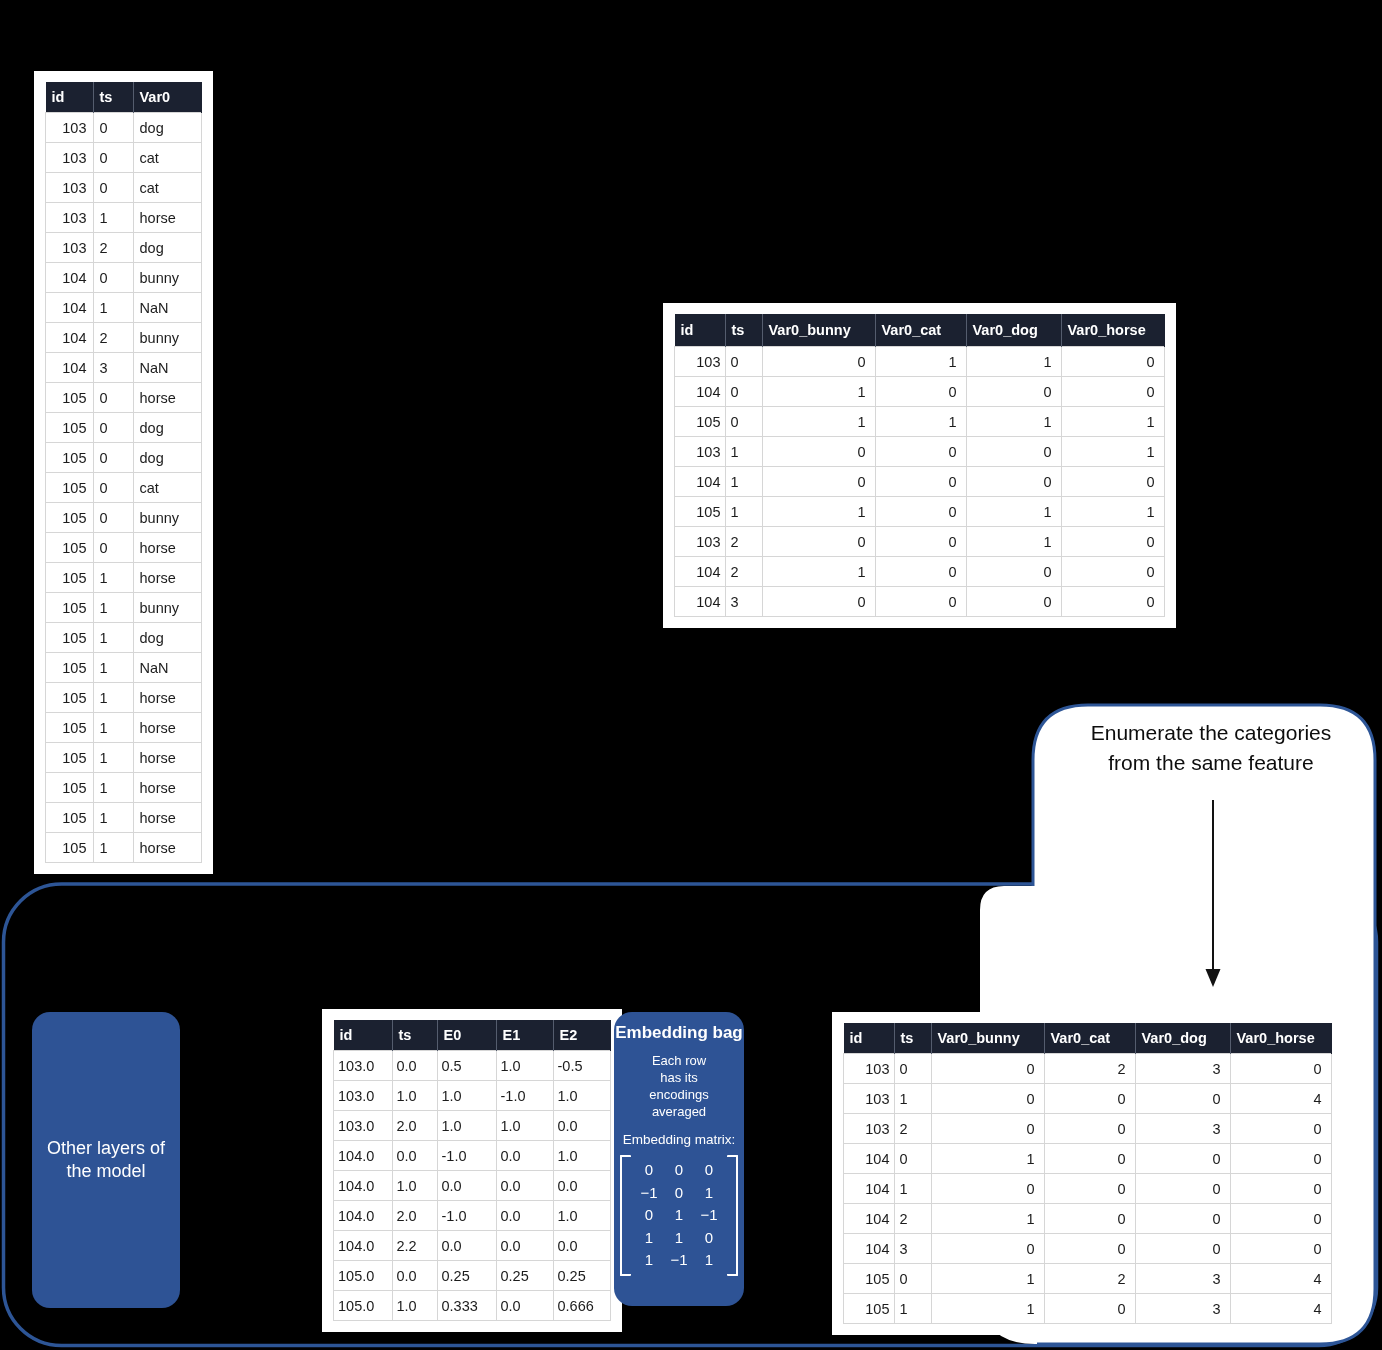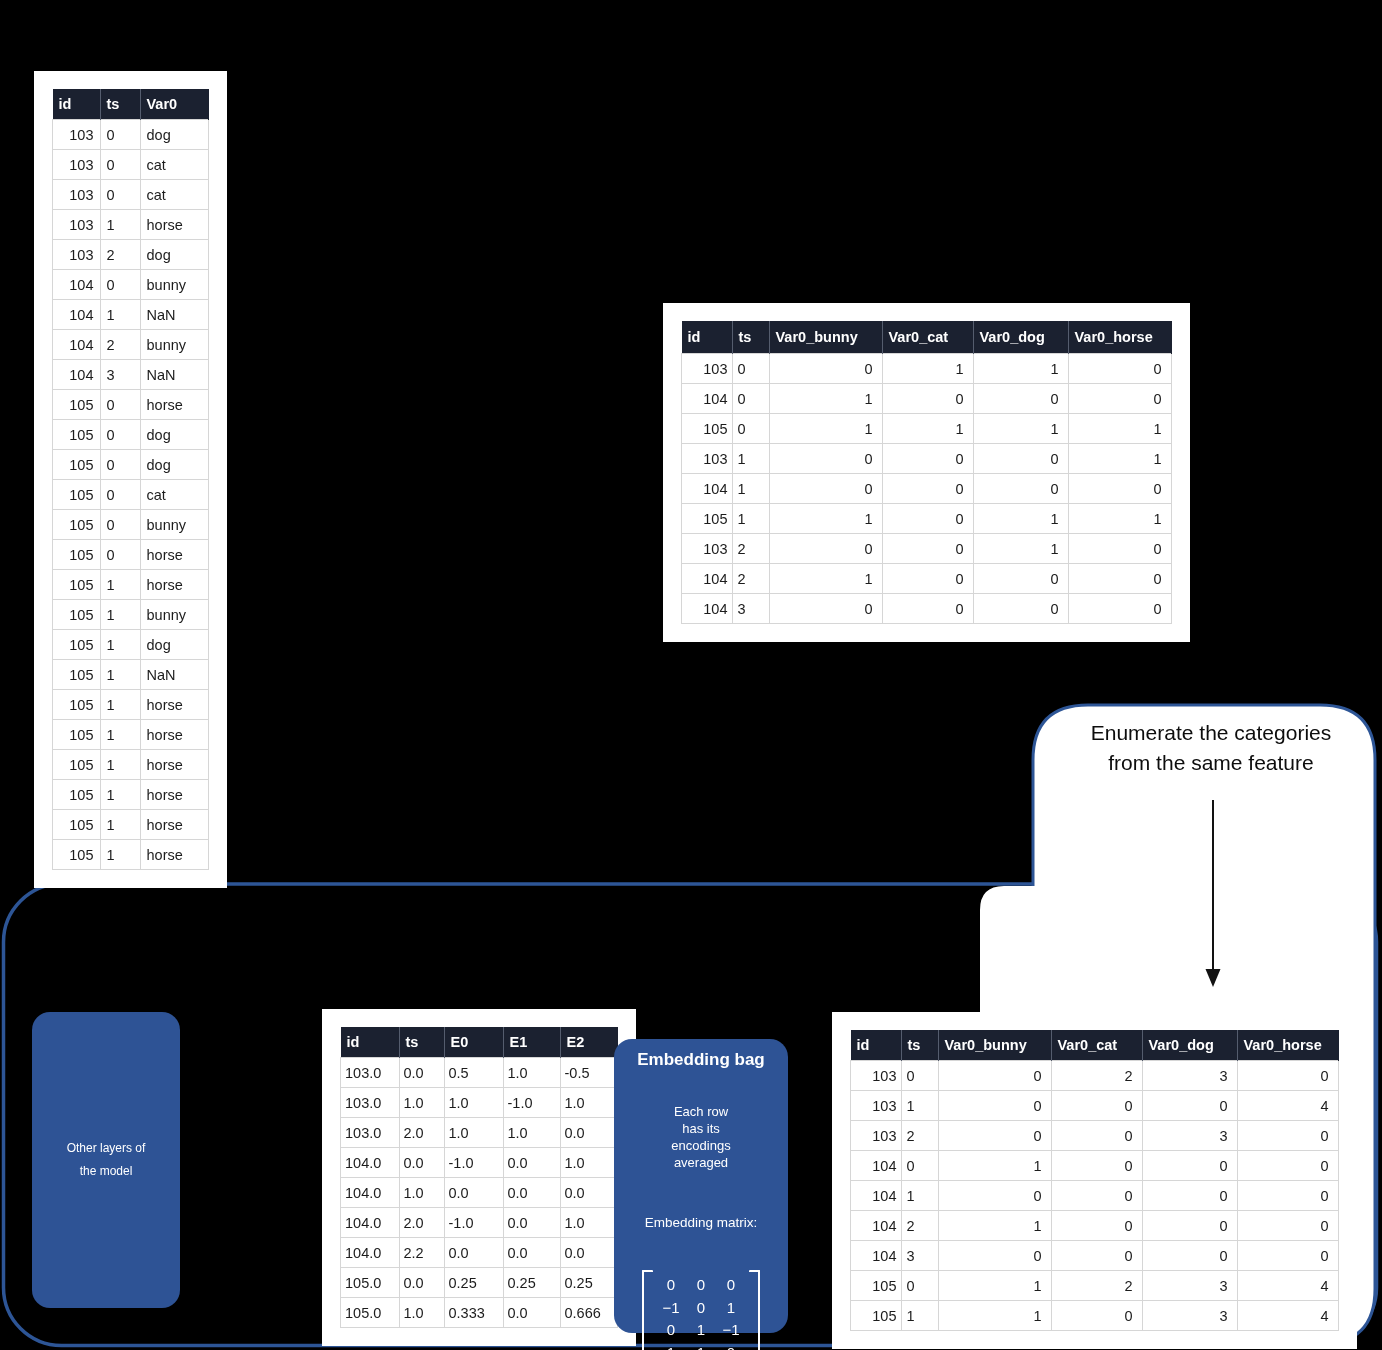--- a/index.html
+++ b/index.html
@@ -1,21 +1,21 @@
 <!DOCTYPE html>
 <html><head>
 <meta charset="utf-8">
 <style>
   html,body{margin:0;padding:0;background:#000;}
   #canvas{position:relative;width:1382px;height:1350px;background:#000;overflow:hidden;
           font-family:"Liberation Sans", sans-serif;}
   #deco{position:absolute;left:0;top:0;z-index:0;}
 
   
-  .tablewrap{position:absolute;background:#fff;padding:18px;z-index:2;}
+  .tablewrap{position:absolute;background:#fff;padding:11px;z-index:2;}
   table{border-collapse:collapse;table-layout:fixed;background:#fff;
         font-size:14.5px;color:#1c1c1c;}
   th{background:#1b2130;color:#fff;font-weight:bold;text-align:left;
      padding:0 6px;border-right:1px solid #555d6e;}
   th:last-child{border-right:1px solid #1b2130;margin-left:20px;}
   td{border:1px solid #d6d6d6;height:29px;padding:0 6px;background:#fff;}
 
   
   .t1 table{width:117px;}
   .t1 th{height:30px;}
@@ -46,24 +46,24 @@
   .t4 th:nth-child(3){width:100px;} .t4 th:nth-child(4){width:78px;}
   .t4 th:nth-child(5){width:82px;} .t4 th:nth-child(6){width:88px;}
   .t4 td:nth-child(1){text-align:right;padding-right:4px;}
   .t4 td:nth-child(2){text-align:left;padding-left:5px;}
   .t4 td:nth-child(n+3){text-align:right;padding-right:9px;}
 
   
   .bluebox{position:absolute;background:#2e5395;border-radius:18px;color:#fff;z-index:2;
            display:flex;flex-direction:column;align-items:center;}
   #other-layers{left:32px;top:1012px;width:148px;height:296px;justify-content:center;
-                font-size:12px;line-height:23px;text-align:center;}
-  #embedding-bag{left:614px;top:1039px;width:174px;height:294px;text-align:center;gap:32px;}
+                font-size:18px;line-height:23px;text-align:center;}
+  #embedding-bag{left:614px;top:1012px;width:130px;height:294px;text-align:center;}
   #embedding-bag .ebtitle{font-size:17px;font-weight:bold;margin-top:11px;}
-  #embedding-bag .ebdesc{font-size:13px;line-height:17px;margin-top:1px;}
+  #embedding-bag .ebdesc{font-size:13px;line-height:17px;margin-top:9px;}
   #embedding-bag .eblabel{font-size:13.5px;margin-top:12px;}
 
   
   .matrix{display:flex;align-items:stretch;margin-top:8px;}
   .bracket{width:9px;border:2px solid #fff;}
   .bracket.left{border-right:none;border-radius:1px;}
   .bracket.right{border-left:none;border-radius:1px;}
   .mbody{display:flex;flex-direction:column;justify-content:center;padding:4px 3px;}
   .mrow{display:flex;}
   .mcell{width:30px;text-align:center;font-size:15px;line-height:22.5px;color:#fff;}

